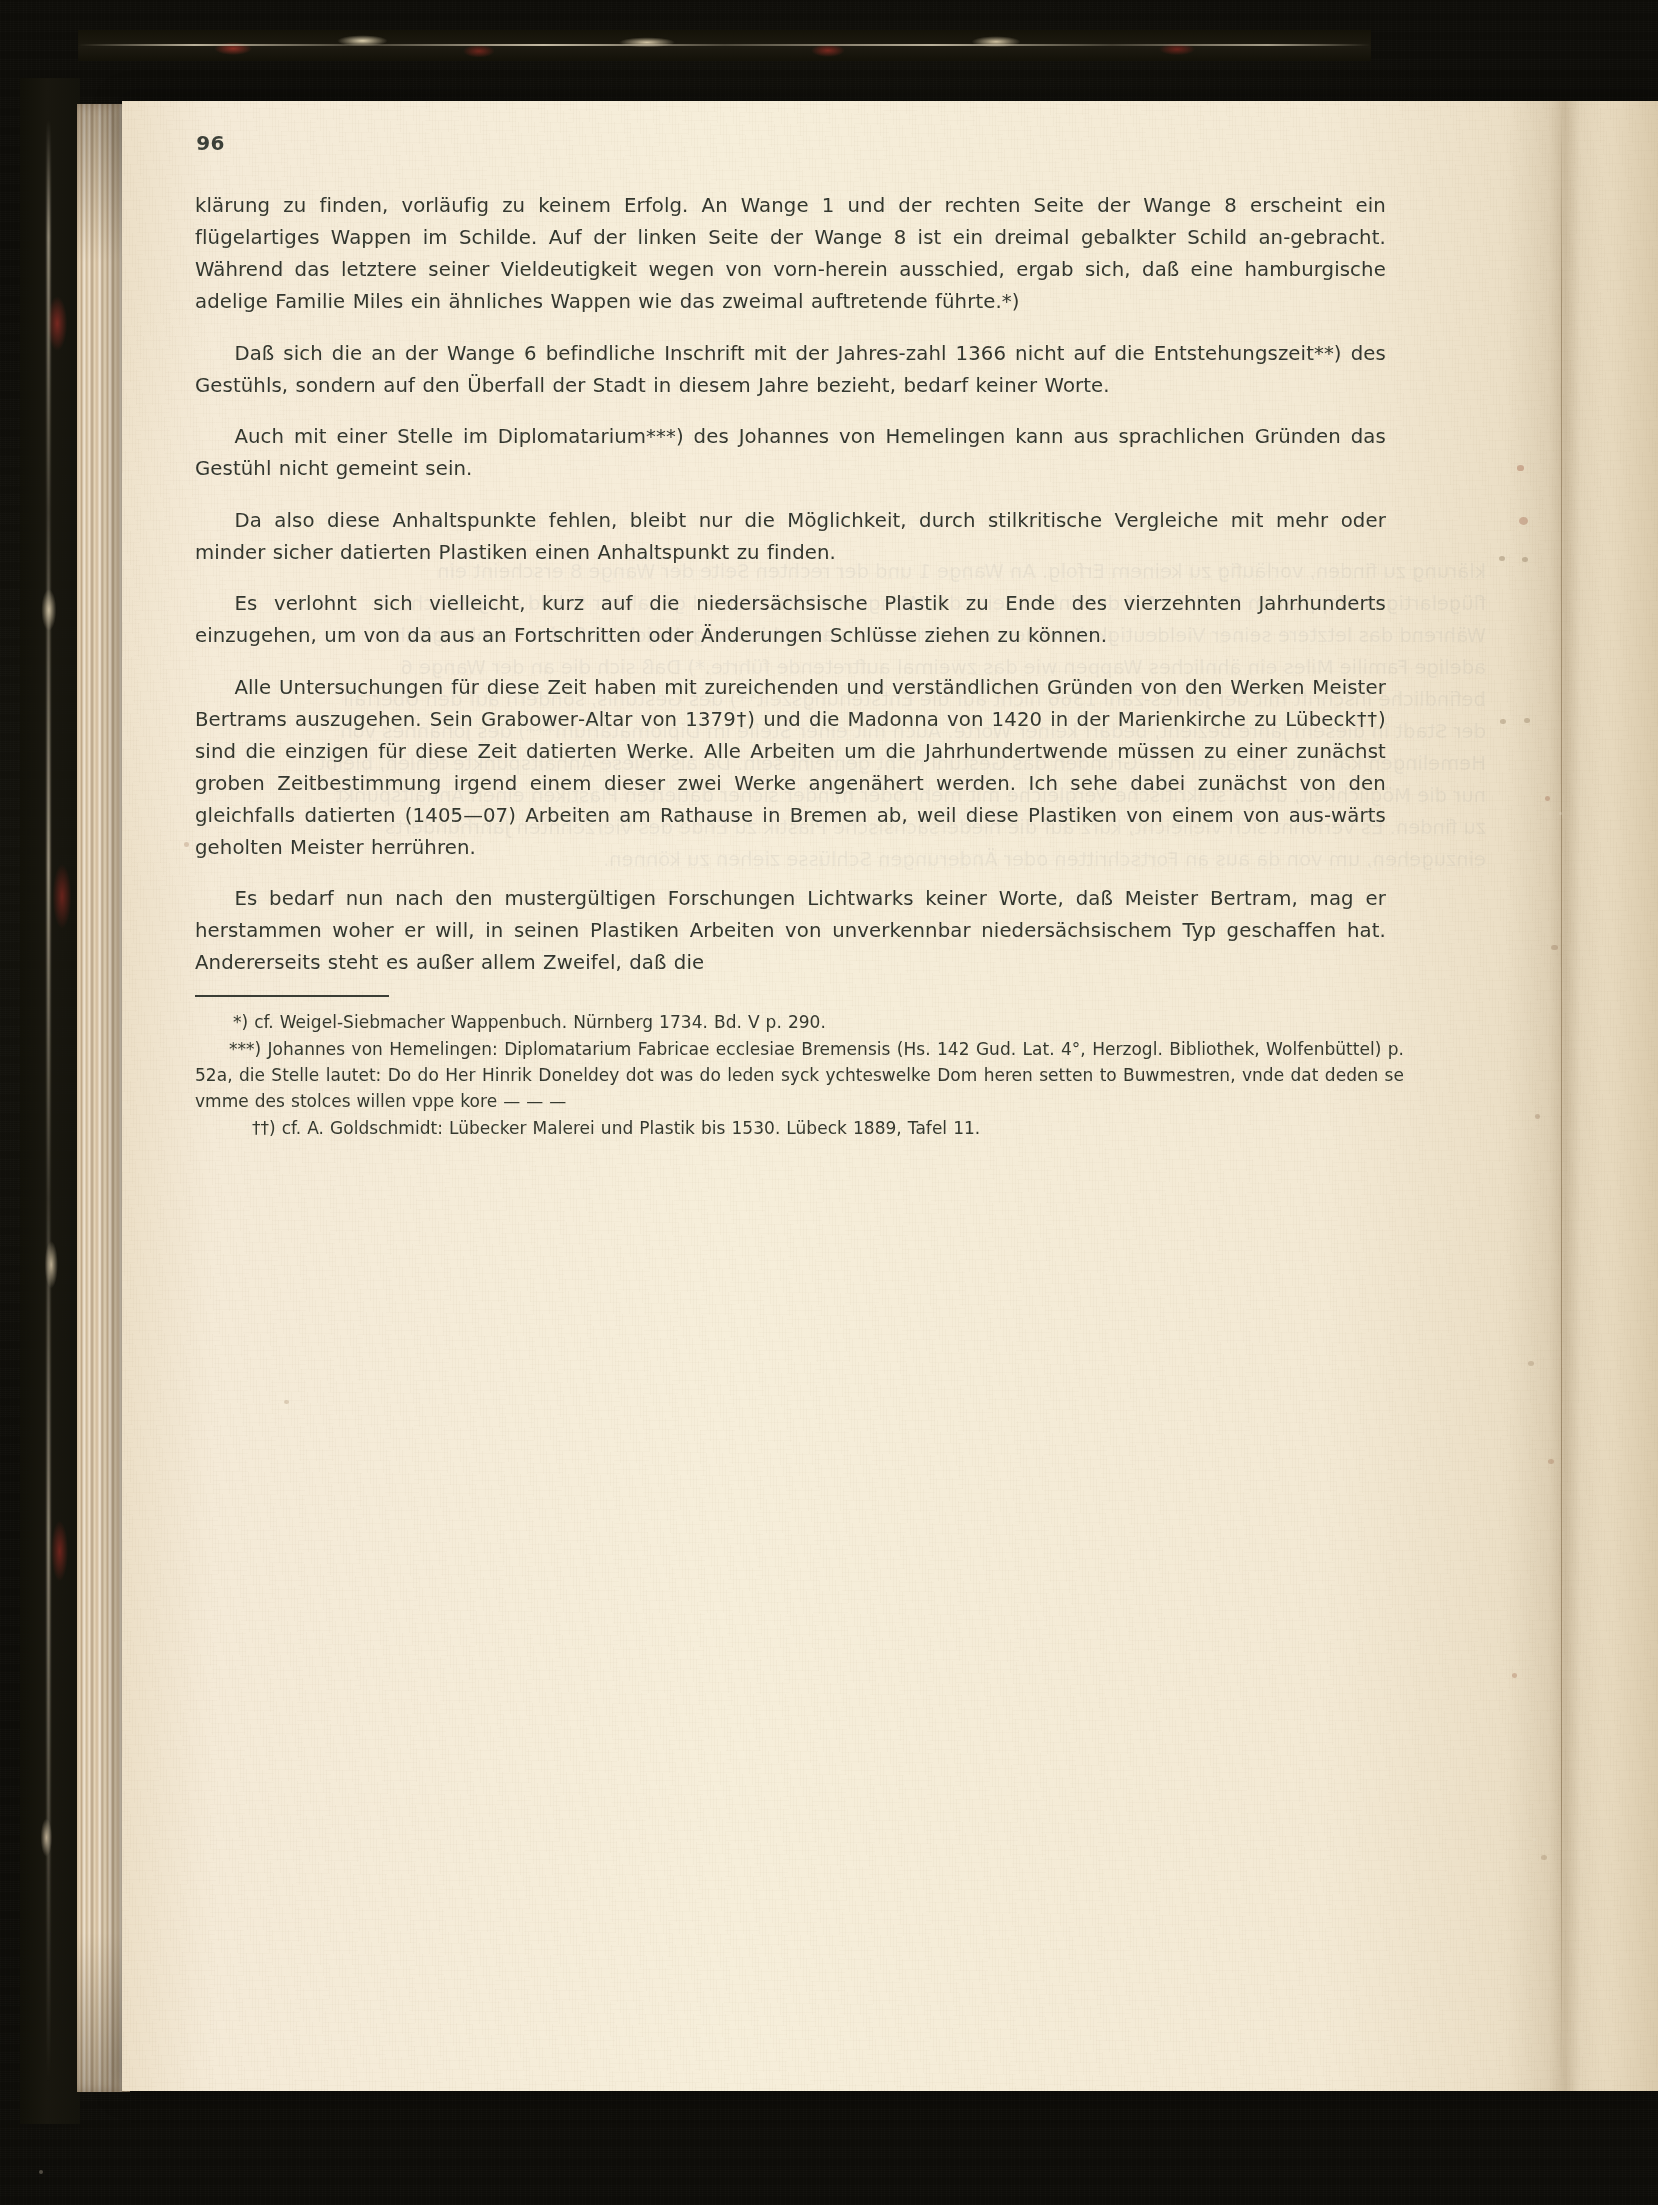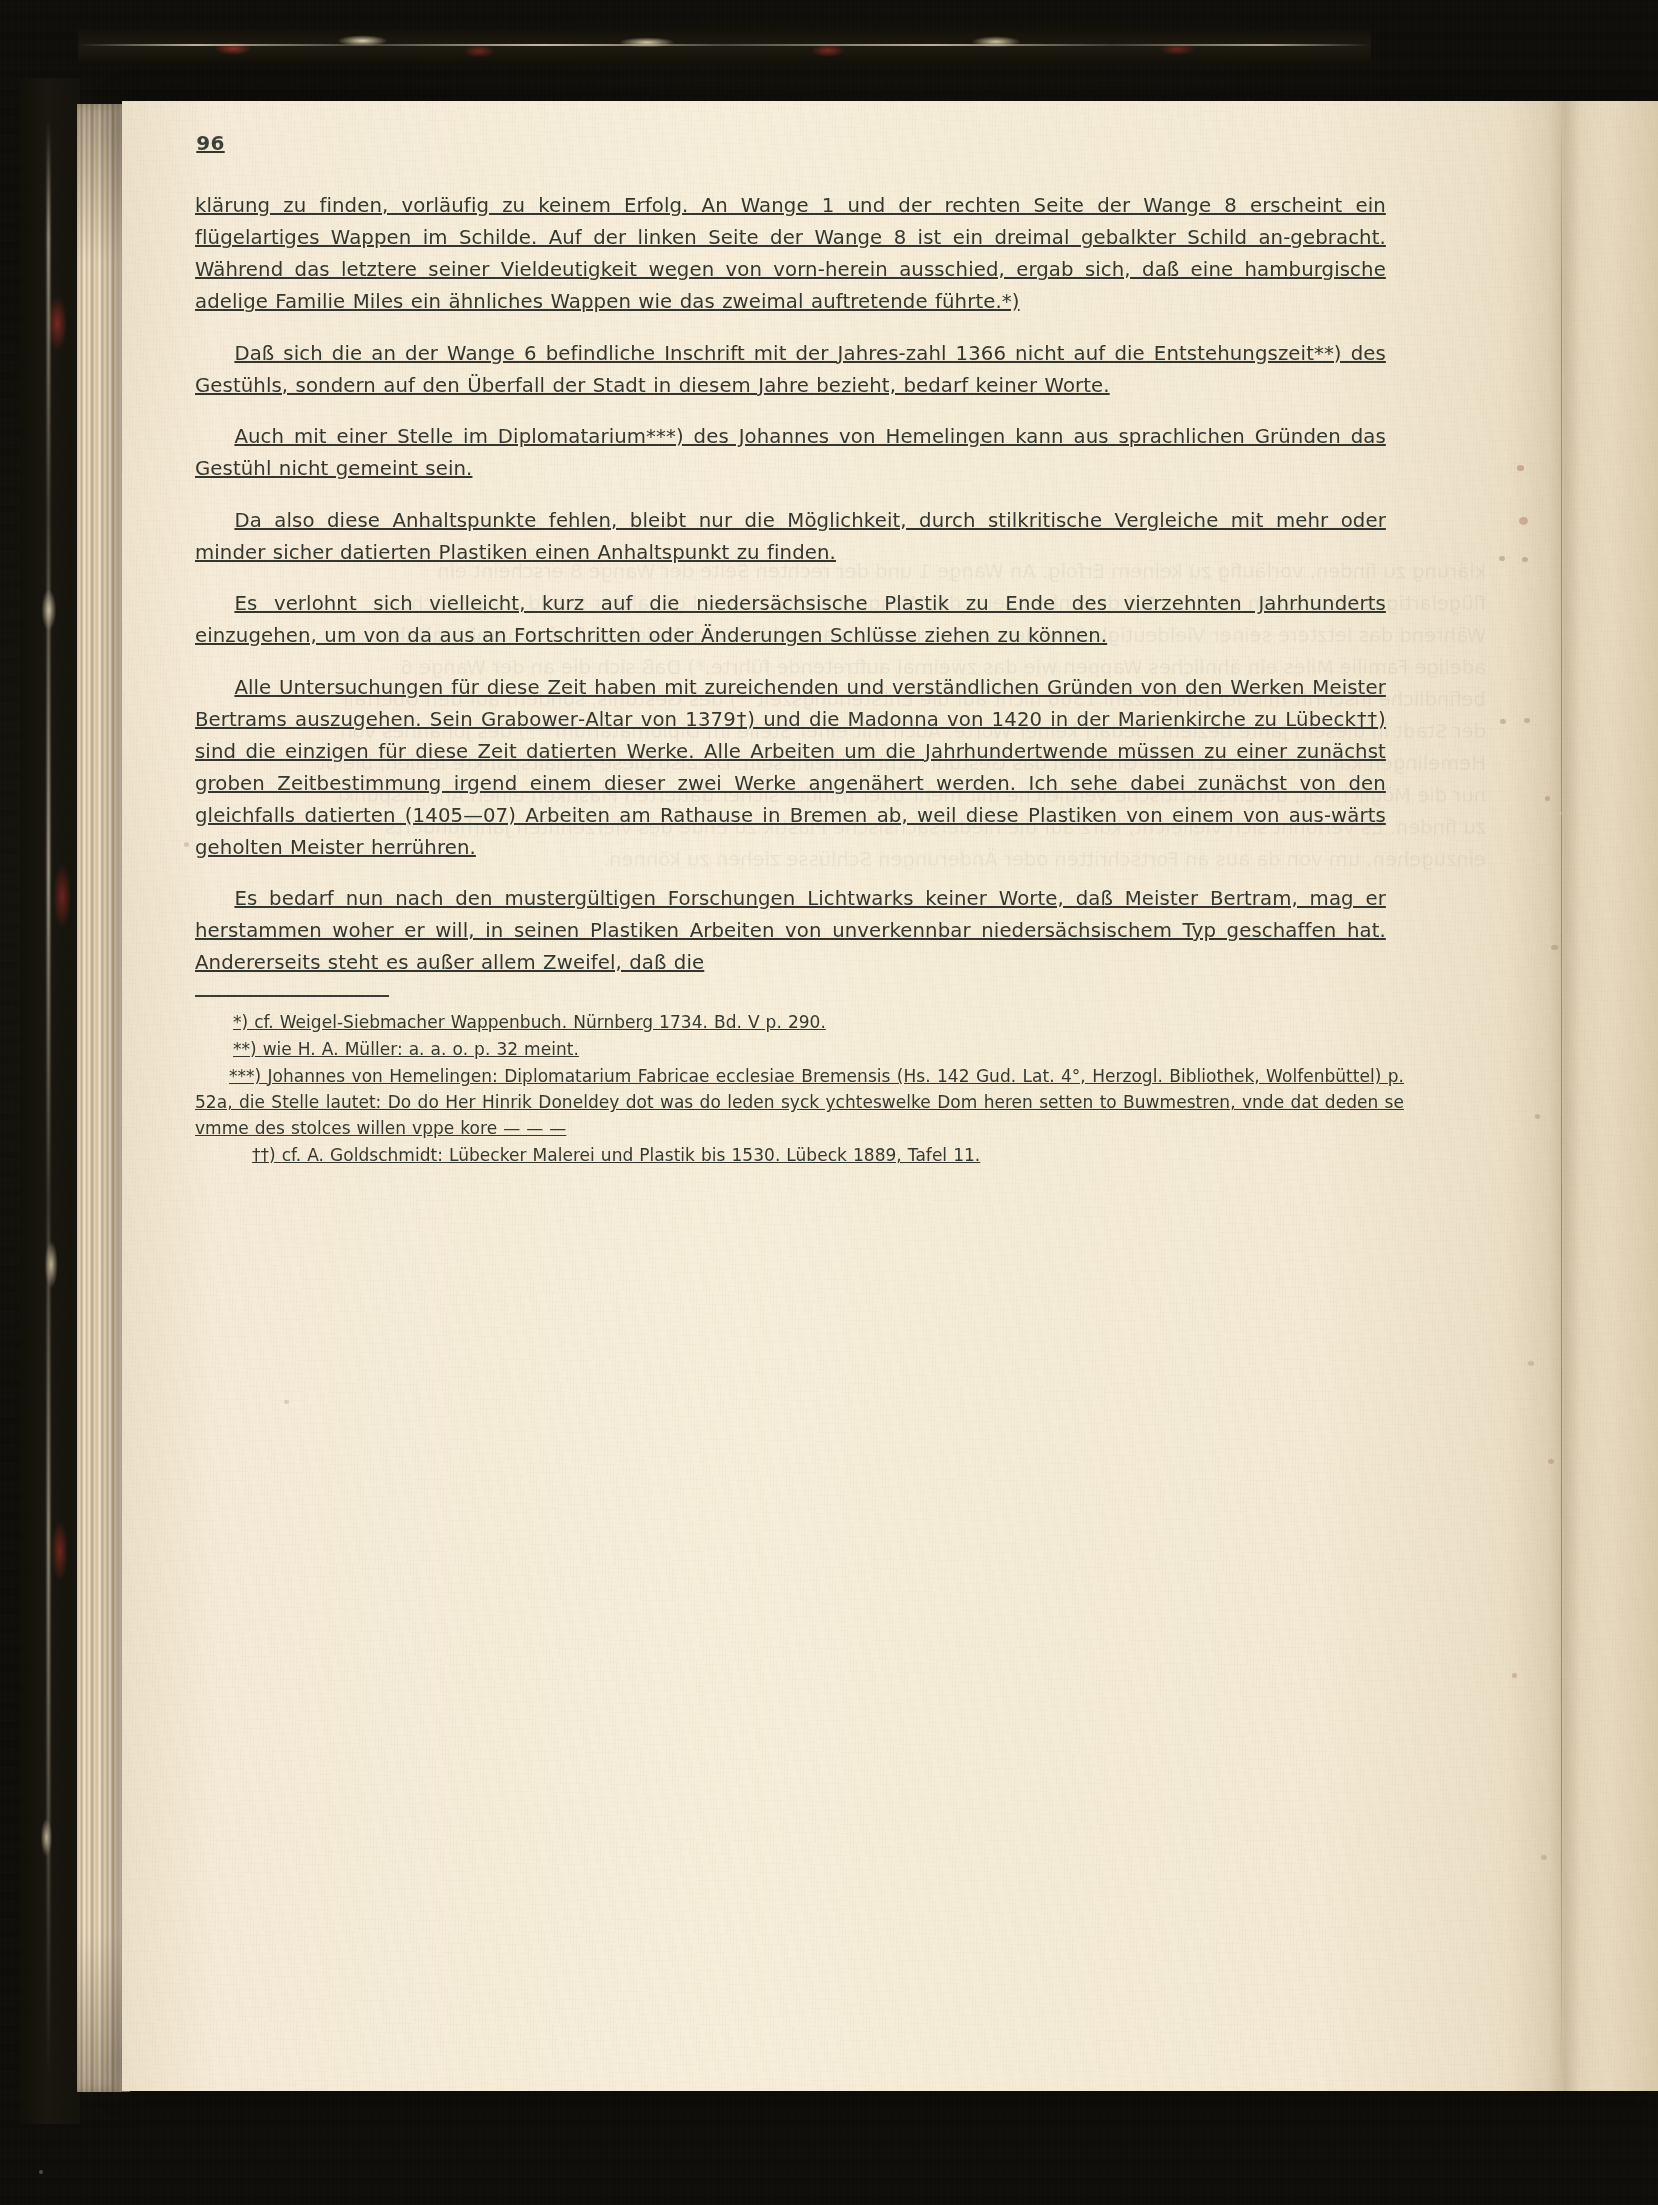--- a/index.html
+++ b/index.html
@@ -170,21 +170,20 @@
     pointer-events: none;
   }
 
   
   #content {
     position: absolute;
     left: 73px;
     top: 30px;
     width: 1254px;
     color: #33362f;
-    text-decoration: underline;
   }
 
   #folio {
     font-family: "DejaVu Sans", sans-serif;
     font-size: 20px;
     font-weight: 600;
     letter-spacing: 0.3px;
     color: #3c4038;
     margin-left: 1.3px;
   }
@@ -305,24 +304,20 @@
       <p class="para">Es bedarf nun nach den mustergültigen Forschungen Lichtwarks keiner Worte, daß Meister Bertram, mag er herstammen woher er will, in seinen Plastiken Arbeiten von unverkennbar niedersächsischem Typ geschaffen hat.  Andererseits steht es außer allem Zweifel, daß die</p>
     </div>
 
     <div id="fn-rule"></div>
 
     <div id="footnotes">
       <p class="fn">
         <span class="marker">*) </span>
         <span>cf. Weigel‑Siebmacher Wappenbuch.  Nürnberg 1734.  Bd. V p. 290.</span>
       </p>
-      <p class="fn">
-        <span class="marker">**) </span>
-        <span>wie H. A. Müller: a. a. o. p. 32 meint.</span>
-      </p>
       <p class="fn wide">
         <span class="marker">***) </span>
         <span>Johannes von Hemelingen:  Diplomatarium Fabricae ecclesiae Bremensis (Hs. 142 Gud. Lat. 4°, Herzogl. Bibliothek, Wolfenbüttel) p. 52a, die Stelle lautet:  Do do Her Hinrik Doneldey dot was do leden syck ychteswelke Dom heren setten to Buwmestren, vnde dat deden se vmme des stolces willen vppe kore — — —</span>
       </p>
       <p class="fn narrow">
         <span class="marker">††) </span>
         <span>cf. A. Goldschmidt: Lübecker Malerei und Plastik bis 1530.  Lübeck 1889, Tafel 11.</span>
       </p>
     </div>
 

